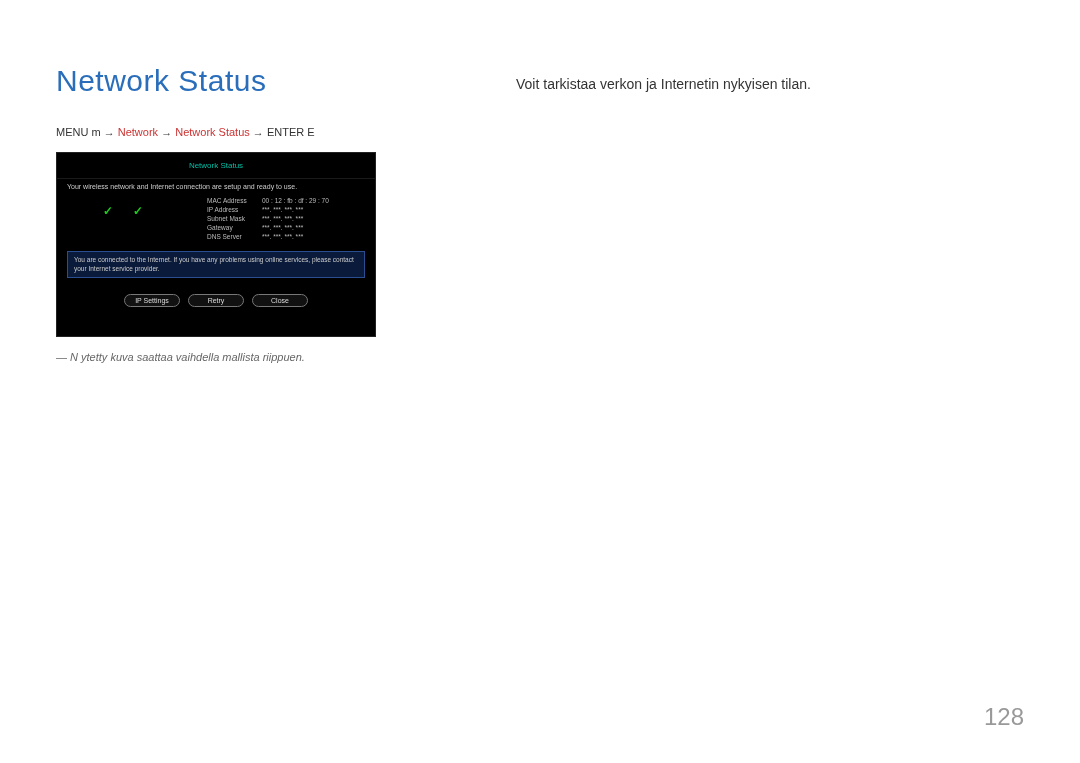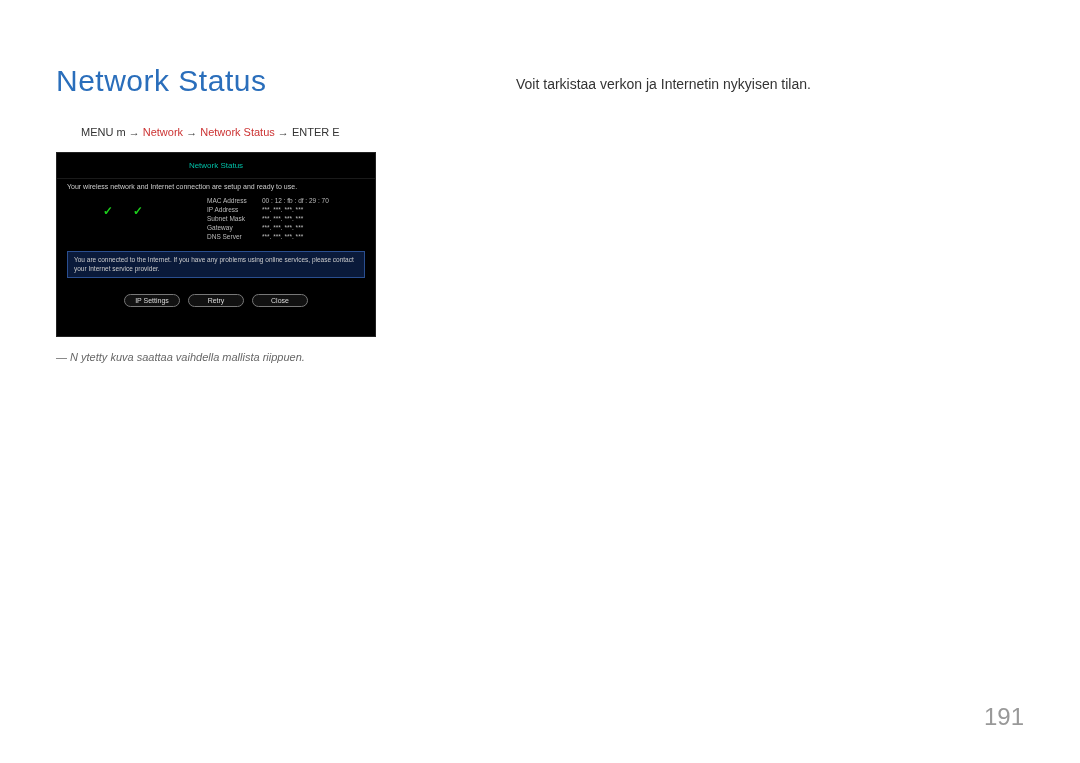--- a/index.html
+++ b/index.html
@@ -31,21 +31,20 @@
     font-size: 30px;
     font-weight: 400;
     color: #2a6ebb;
     letter-spacing: 0.5px;
     margin-bottom: 28px;
   }
   .menu-path {
     font-size: 11px;
     color: #333;
     margin-bottom: 14px;
-    margin-left: 25px;
   }
   .menu-path .red { color: #cc3333; }
   .tv-panel {
     width: 320px;
     height: 185px;
     background: #000;
     border: 1px solid #222;
     position: relative;
     color: #ddd;
     font-size: 7px;
@@ -197,13 +196,13 @@
       <span class="disclaimer-dash">―</span>
       <span>N ytetty kuva saattaa vaihdella mallista riippuen.</span>
     </p>
   </div>
 
   <div class="right-col">
     <p class="desc-text">Voit tarkistaa verkon ja Internetin nykyisen tilan.</p>
   </div>
 </div>
 
-<div class="page-number">191</div>
+<div class="page-number">128</div>
 
 </body></html>

